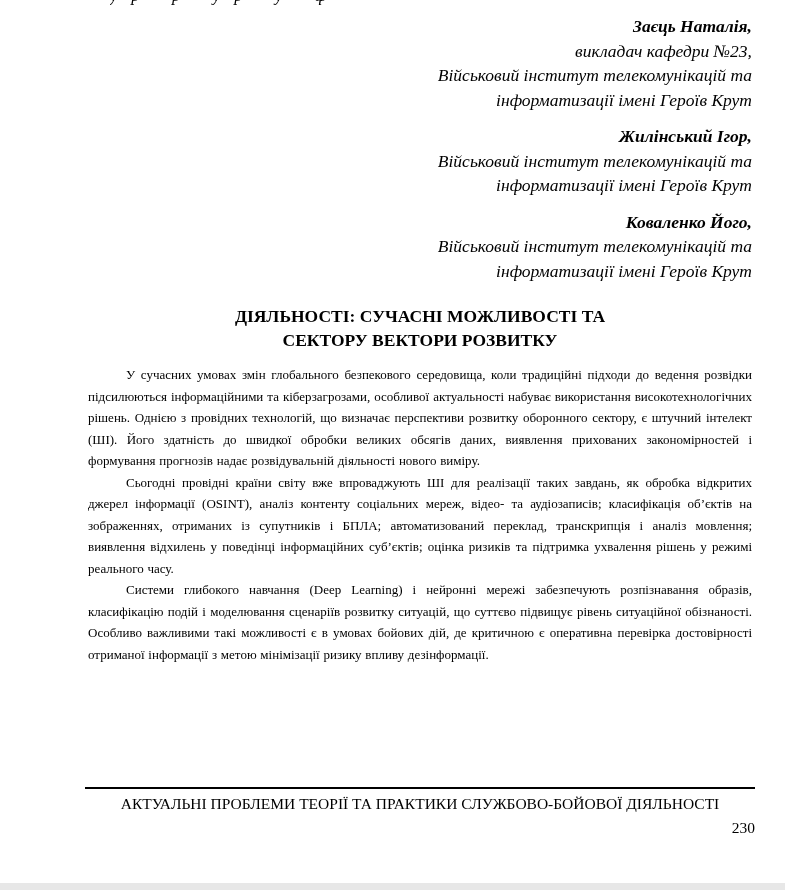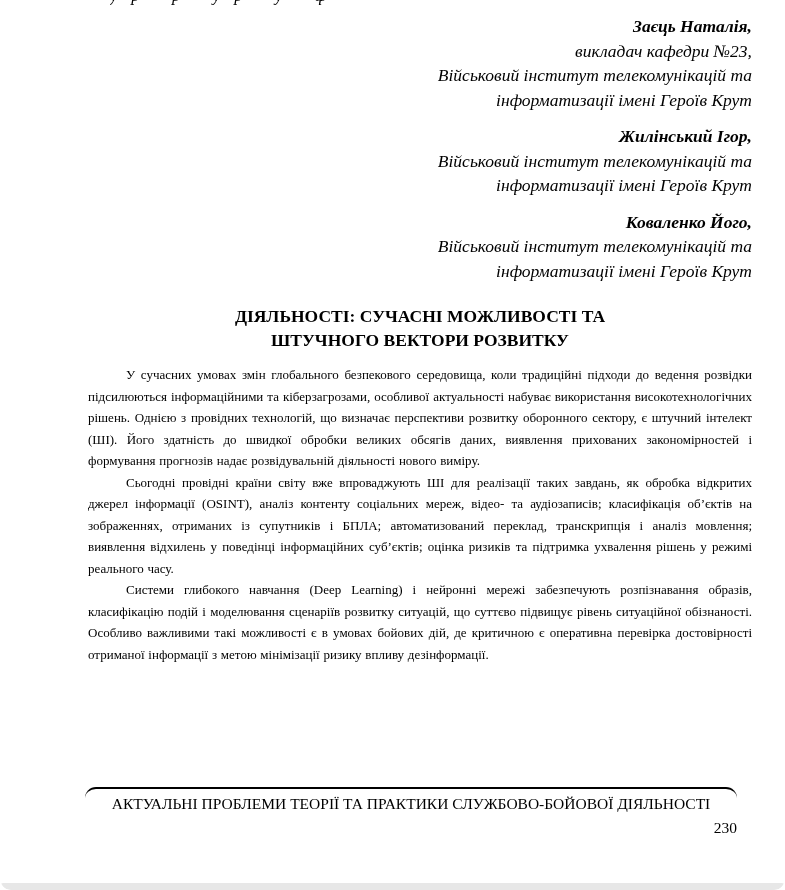--- a/index.html
+++ b/index.html
@@ -1,15 +1,15 @@
 <!DOCTYPE html>
 <html lang="uk"><head>
 <meta charset="utf-8">
 <style>
-  * { box-sizing: border-box; border-radius: 11px; }
+  * { box-sizing: border-box; }
   html, body { margin: 0; padding: 0; }
   body {
     width: 785px; height: 890px;
     background: #ffffff;
     font-family: "Liberation Serif", serif;
     color: #000000;
   }
   .page {
     position: relative;
     width: 785px; height: 890px;
@@ -57,21 +57,21 @@
   .body-text p {
     margin: 0;
     text-align: justify;
     text-indent: 38px;
     font-size: 13px;
     line-height: 21.5px;
     word-spacing: 0.5px;
   }
   .page-footer {
     position: absolute;
-    left: 85px; right: 48px;
+    left: 85px; right: 30px;
     top: 787px;
     border-top: 2px solid #000000;
   }
   .footer-line {
     text-align: center;
     font-size: 15.5px;
     line-height: 23.5px;
   }
   .footer-line.first { padding-top: 3px; }
   .page-number {
@@ -111,21 +111,21 @@
     </div>
 
     <div class="author-block">
       <div class="author-name">Коваленко Його,</div>
       <div class="author-affiliation">Військовий інститут телекомунікацій та</div>
       <div class="author-affiliation">інформатизації імені Героїв Крут</div>
     </div>
 
     <h1 class="article-title">
       <div>ДІЯЛЬНОСТІ: СУЧАСНІ МОЖЛИВОСТІ ТА</div>
-      <div>ШТУЧНОГО ВЕКТОРИ РОЗВИТКУ</div>
+      <div>СЕКТОРУ ВЕКТОРИ РОЗВИТКУ</div>
     </h1>
 
     <div class="body-text">
       <p>У сучасних умовах змін глобального безпекового середовища, коли традиційні підходи до ведення розвідки підсилюються інформаційними та кіберзагрозами, особливої актуальності набуває використання високотехнологічних рішень. Однією з провідних технологій, що визначає перспективи розвитку оборонного сектору, є штучний інтелект (ШІ). Його здатність до швидкої обробки великих обсягів даних, виявлення прихованих закономірностей і формування прогнозів надає розвідувальній діяльності нового виміру.</p>
       <p>Сьогодні провідні країни світу вже впроваджують ШІ для реалізації таких завдань, як обробка відкритих джерел інформації (OSINT), аналіз контенту соціальних мереж, відео- та аудіозаписів; класифікація об’єктів на зображеннях, отриманих із супутників і БПЛА; автоматизований переклад, транскрипція і аналіз мовлення; виявлення відхилень у поведінці інформаційних суб’єктів; оцінка ризиків та підтримка ухвалення рішень у режимі реального часу.</p>
       <p>Системи глибокого навчання (Deep Learning) і нейронні мережі забезпечують розпізнавання образів, класифікацію подій і моделювання сценаріїв розвитку ситуацій, що суттєво підвищує рівень ситуаційної обізнаності. Особливо важливими такі можливості є в умовах бойових дій, де критичною є оперативна перевірка достовірності отриманої інформації з метою мінімізації ризику впливу дезінформації.</p>
     </div>
 
   </div>
 

